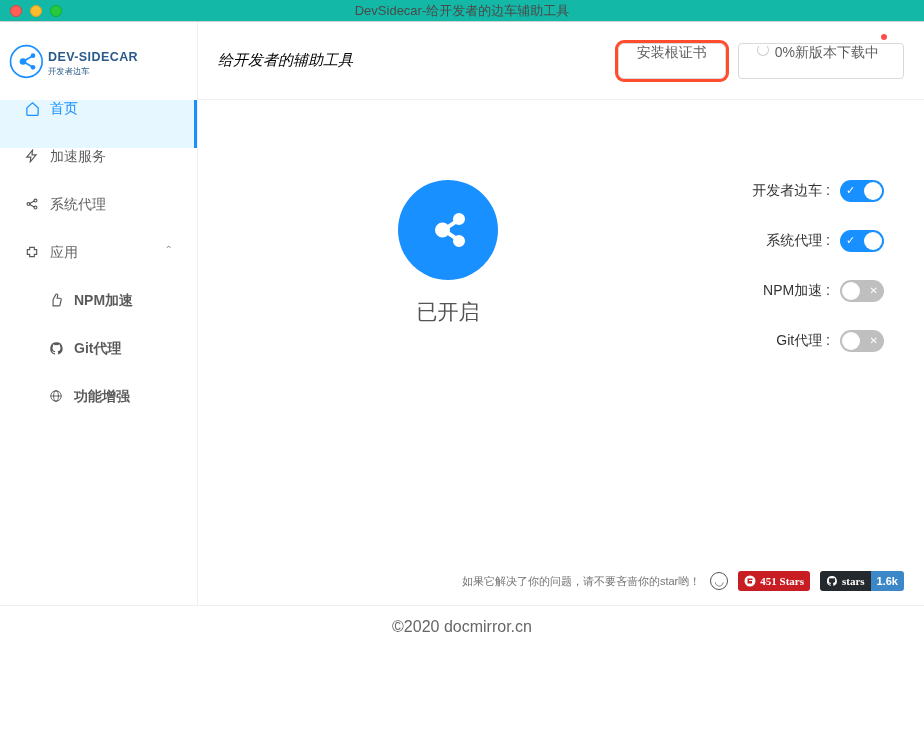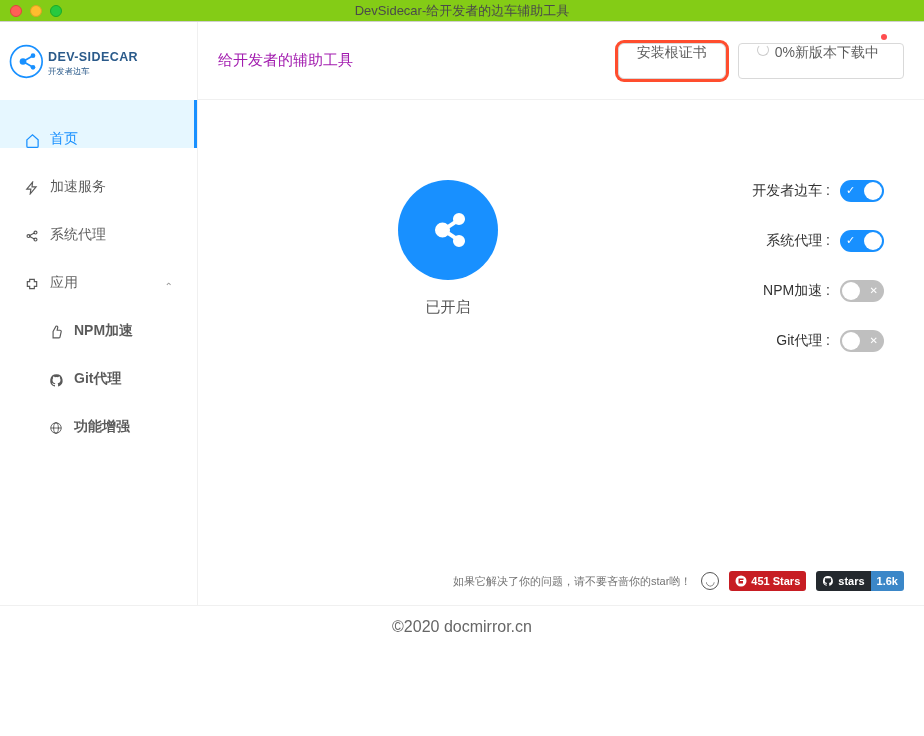--- a/index.html
+++ b/index.html
@@ -1,73 +1,73 @@
 <!DOCTYPE html>
 <html><head>
   <meta charset="utf-8">
   <style>
     * { margin: 0; padding: 0; box-sizing: border-box; }
     body { font-family: -apple-system, "Helvetica Neue", Arial, sans-serif; font-size: 14px; color: #333; background: #fff; width: 924px; height: 736px; overflow: hidden; }
     
-    .titlebar { height: 22px; background: #84cc16; border-bottom: 1px solid #d0d0d0; display: flex; align-items: center; position: relative; }
+    .titlebar { height: 22px; background: #14b8a6; border-bottom: 1px solid #d0d0d0; display: flex; align-items: center; position: relative; }
     .traffic-lights { display: flex; gap: 8px; padding-left: 10px; }
     .traffic-light { width: 12px; height: 12px; border-radius: 50%; }
     .tl-red { background: #ff5f56; border: 0.5px solid #e0443e; }
     .tl-yellow { background: #ffbd2e; border: 0.5px solid #dea123; }
     .tl-green { background: #27c93f; border: 0.5px solid #1aab29; }
     .title { position: absolute; left: 50%; transform: translateX(-50%); font-size: 13px; color: #4a4a4a; }
     
     .app-container { display: flex; flex-direction: column; height: 625px; }
     .app-body { display: flex; flex: 1; overflow: hidden; }
     
     .sidebar { width: 198px; background: #fff; border-right: 1px solid #f0f0f0; display: flex; flex-direction: column; }
     .logo-area { height: 78px; display: flex; align-items: center; padding-left: 8px; }
     .logo-svg { width: 150px; }
     
     .nav { flex: 1; }
-    .nav-item { height: 48px; display: flex; align-items: flex-end; padding: 0 24px; color: rgba(0,0,0,0.65); cursor: pointer; position: relative; }
+    .nav-item { height: 48px; display: flex; align-items: flex-start; padding: 0 24px; color: rgba(0,0,0,0.65); cursor: pointer; position: relative; }
     .nav-item.active { background: #e6f7ff; color: #1890ff; }
     .nav-item.active::after { content: ""; position: absolute; right: 0; top: 0; bottom: 0; width: 3px; background: #1890ff; }
     .nav-item .nav-icon { width: 16px; height: 16px; margin-right: 10px; display: inline-flex; align-items: center; justify-content: center; }
     .nav-item .nav-label { flex: 1; }
     .nav-item .chevron { font-size: 10px; color: rgba(0,0,0,0.45); }
     .nav-sub { padding-left: 24px; }
     .nav-sub .nav-item { padding-left: 24px; font-weight: bold; }
     
     .main { flex: 1; display: flex; flex-direction: column; }
     .header { height: 78px; display: flex; align-items: center; padding: 0 20px; border-bottom: 1px solid #f0f0f0; }
-    .header-title { flex: 1; font-size: 15px; color: #a21caf; }
+    .header-title { flex: 1; font-size: 15px; color: #000000; font-style: italic; }
     .header-buttons { display: flex; gap: 12px; align-items: center; }
     .btn { height: 36px; padding: 0 18px; border: 1px solid #d9d9d9; background: #fff; border-radius: 4px; font-size: 14px; color: rgba(0,0,0,0.65); cursor: pointer; display: inline-flex; align-items: flex-start; gap: 6px; }
     .btn.highlighted { box-shadow: 0 0 0 3px #ff4d2e; border-radius: 6px; }
     .btn .spinner { display:inline-block; width:12px; height:12px; border:1.5px solid #ccc; border-top-color:transparent; border-radius:50%; }
     .btn .dot { display:inline-block; width:6px; height:6px; background:#ff4d4f; border-radius:50%; position:relative; top:-10px; left:2px; margin-left:-6px; }
     
     .content { flex: 1; display: flex; padding: 60px 40px 20px 40px; }
     .content-left { width: 420px; display: flex; flex-direction: column; align-items: center; padding-top: 20px; }
     .big-circle { width: 100px; height: 100px; border-radius: 50%; background: #1890ff; display: flex; align-items: center; justify-content: center; }
-    .status-text { margin-top: 18px; font-size: 15px; color: #555; }
+    .status-text { margin-top: 18px; font-size: 21px; color: #555; }
     
     .content-right { flex: 1; padding-top: 20px; }
     .toggle-row { display: flex; align-items: center; justify-content: flex-end; margin-bottom: 28px; gap: 10px; }
     .toggle-label { color: #333; font-size: 14px; }
     .switch { width: 44px; height: 22px; border-radius: 11px; position: relative; cursor: pointer; }
     .switch.on { background: #1890ff; }
     .switch.off { background: #bfbfbf; }
     .switch .knob { position: absolute; width: 18px; height: 18px; background: #fff; border-radius: 50%; top: 2px; transition: none; }
     .switch.on .knob { right: 2px; }
     .switch.off .knob { left: 2px; }
     .switch.on::before { content: "✓"; color: #fff; font-size: 11px; position: absolute; left: 6px; top: 4px; }
     .switch.off::after { content: "✕"; color: #fff; font-size: 10px; position: absolute; right: 6px; top: 5px; }
     
     .footer-info { display: flex; align-items: center; justify-content: flex-end; gap: 10px; padding: 14px 20px; }
     .footer-text { font-size: 11px; color: #737373; }
     .smile { width:18px; height:18px; border:1.5px solid #555; border-radius:50%; display:inline-flex; align-items:center; justify-content:center; font-size:11px; color:#555;}
     .badge { display: inline-flex; align-items: center; border-radius: 3px; overflow: hidden; font-size: 11px; font-weight: bold; height: 20px; }
-    .badge-left { display:flex; align-items:center; gap:4px; padding: 0 6px; color:#fff; height:100%;}
+    .badge-left { display:flex; align-items:center; gap:4px; padding: 0 6px; color:#fff; height:100%;font-family:Liberation Serif, serif;}
     .badge-right { padding: 0 6px; background:#3b87c8; color:#fff; height:100%; display:flex; align-items:center;text-align:center;}
     .badge.gitee .badge-left { background:#c71d23; }
     .badge.github .badge-left { background:#24292e; }
     
     .copyright { height: 42px; border-top: 1px solid #f0f0f0; display:flex; align-items:center; justify-content:center; font-size:16px; color:#666; }
   </style>
 </head>
 <body>
 
 <div class="titlebar">

